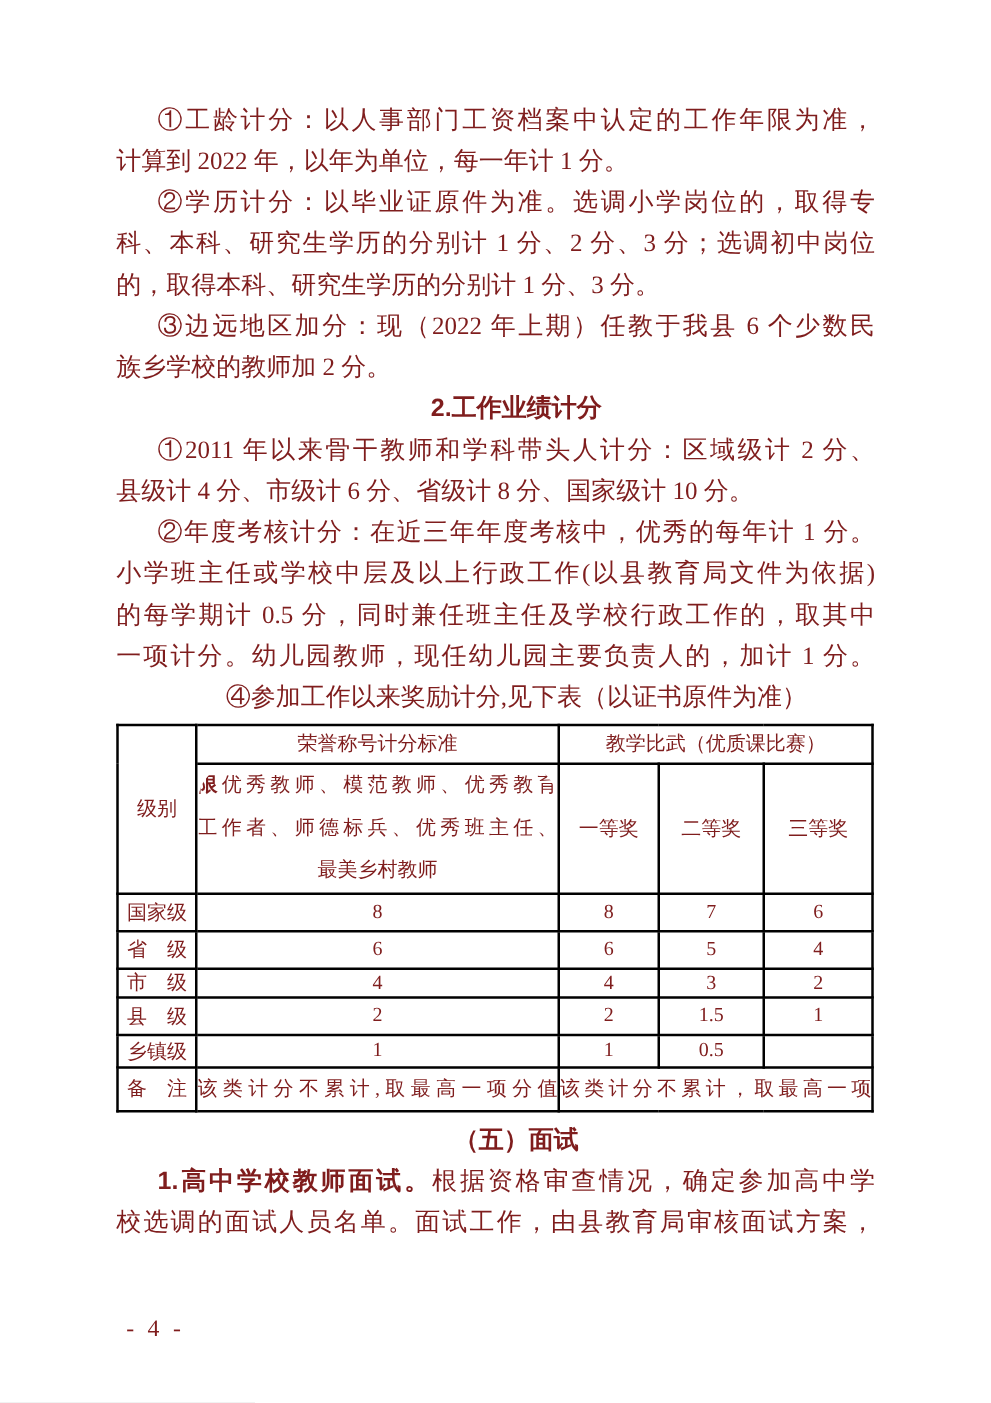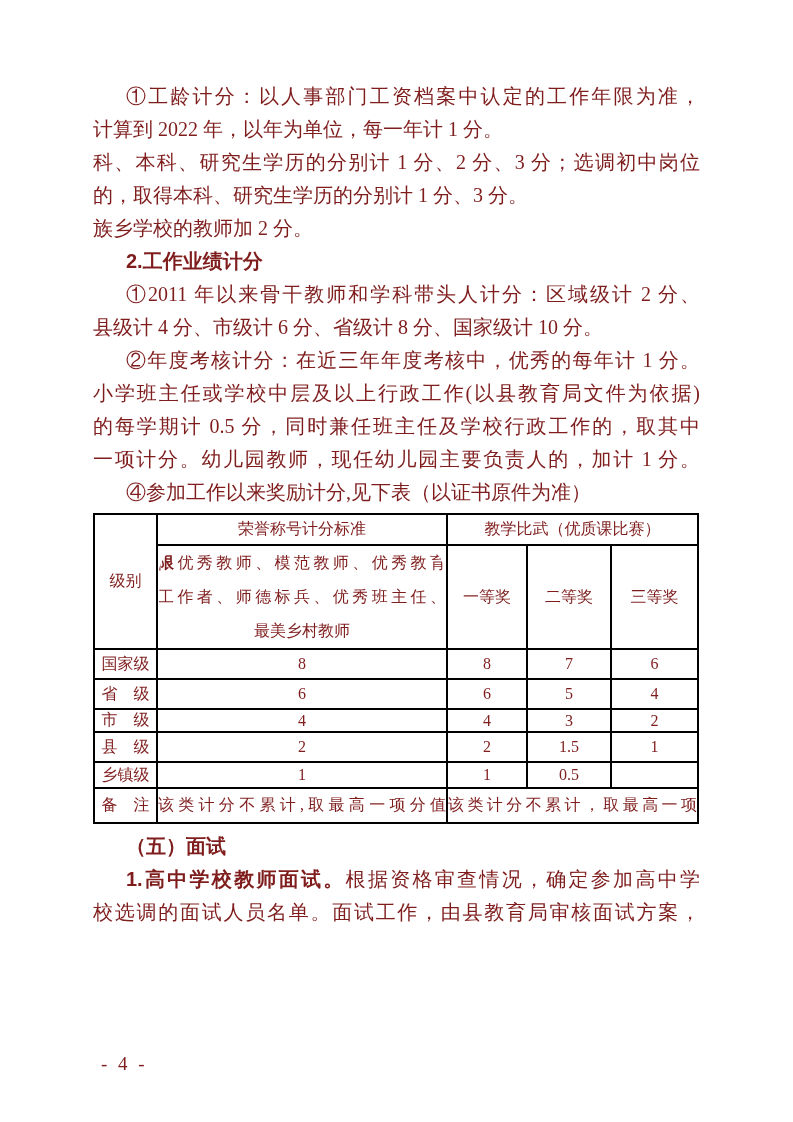--- a/index.html
+++ b/index.html
@@ -18,21 +18,21 @@
     width: 607px;
   }
   .bl {
     font-size: 20px;
     line-height: 33px;
     height: 33px;
     white-space: normal;
     overflow: visible;
   }
   .j { text-align: justify; text-align-last: justify; }
-  .ind { text-indent: 33px; }
+  .ind { text-indent: 33px; text-align: center; }
   .hd {
     font-family: "Liberation Sans", "DejaVu Sans", sans-serif;
     font-weight: bold;
   }
   
   table.score-table {
     border-collapse: collapse;
     table-layout: fixed;
     width: 604px;
     margin-top: 4px;
@@ -75,23 +75,25 @@
 </style>
 </head>
 <body>
 
 <div class="page">
   <div class="content">
 
     <div class="bl j ind">①工龄计分：以人事部门工资档案中认定的工作年限为准，</div>
     <div class="bl">计算到 2022 年，以年为单位，每一年计 1 分。</div>
 
+    <div class="bl j ind">②学历计分：以毕业证原件为准。选调小学岗位的，取得专</div>
     <div class="bl j">科、本科、研究生学历的分别计 1 分、2 分、3 分；选调初中岗位</div>
     <div class="bl">的，取得本科、研究生学历的分别计 1 分、3 分。</div>
 
+    <div class="bl j ind">③边远地区加分：现（2022 年上期）任教于我县 6 个少数民</div>
     <div class="bl">族乡学校的教师加 2 分。</div>
 
     <div class="bl hd ind">2.工作业绩计分</div>
 
     <div class="bl j ind">①2011 年以来骨干教师和学科带头人计分：区域级计 2 分、</div>
     <div class="bl">县级计 4 分、市级计 6 分、省级计 8 分、国家级计 10 分。</div>
 
     <div class="bl j ind">②年度考核计分：在近三年年度考核中，优秀的每年计 1 分。</div>
 
     <div class="bl j">小学班主任或学校中层及以上行政工作(以县教育局文件为依据)</div>

